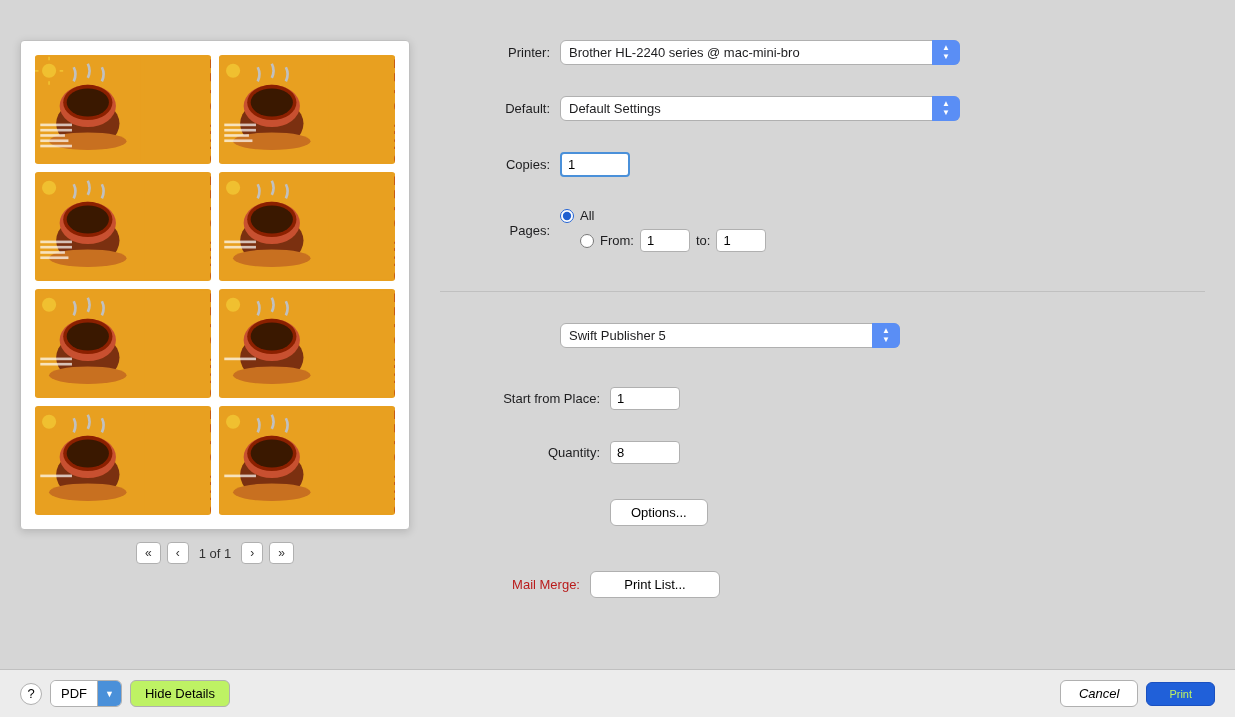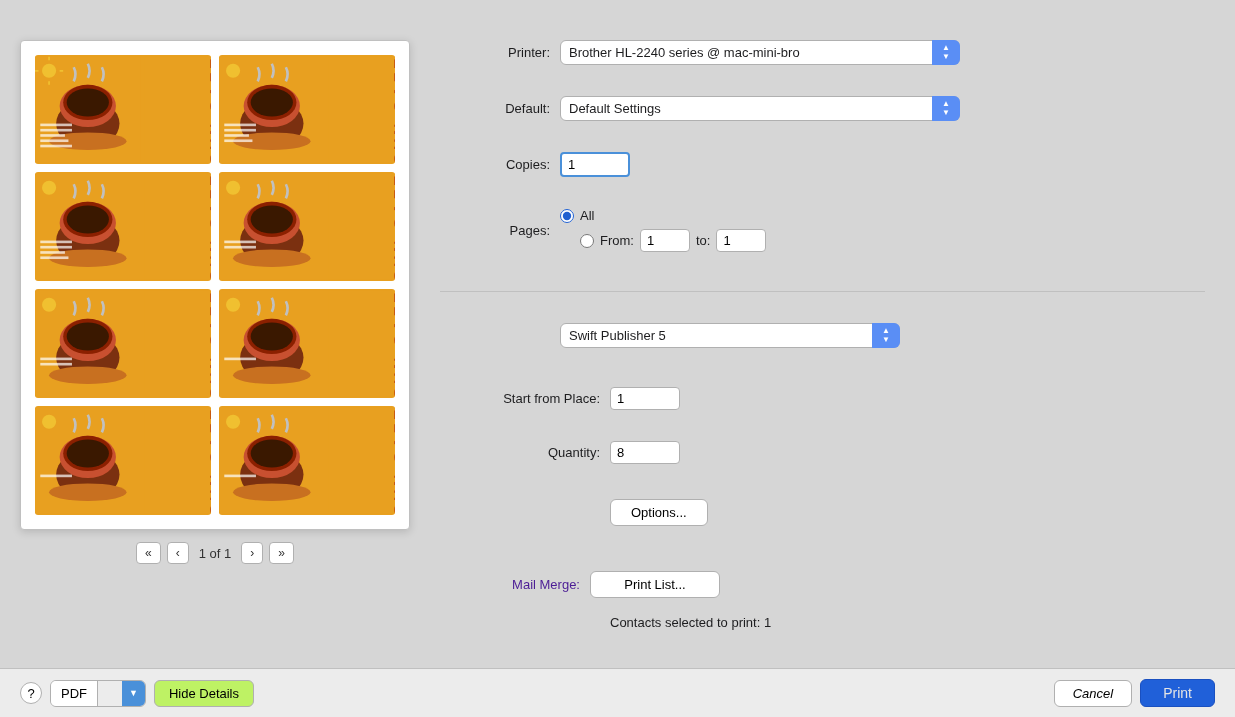--- a/index.html
+++ b/index.html
@@ -258,21 +258,21 @@
       display: flex;
       align-items: center;
       gap: 10px;
       margin-top: 10px;
     }
 
     .mail-merge-label {
       text-align: right;
       width: 140px;
       font-size: 13px;
-      color: #4c1d95;
+      color: #b91c1c;
       flex-shrink: 0;
     }
 
     .print-list-btn {
       background: white;
       border: 1px solid #b0b0b0;
       border-radius: 6px;
       padding: 5px 20px;
       font-size: 13px;
       cursor: pointer;
@@ -301,21 +301,20 @@
       align-items: center;
       justify-content: center;
     }
 
     .pdf-btn-group {
       display: flex;
       align-items: stretch;
       border-radius: 6px;
       overflow: hidden;
       border: 1px solid #b0b0b0;
-      gap: 24px;
     }
 
     .pdf-text-btn {
       background: white;
       border: none;
       padding: 5px 10px;
       font-size: 13px;
       cursor: pointer;
       border-right: 1px solid #b0b0b0;
     }
@@ -351,25 +350,25 @@
       border: 1px solid #b0b0b0;
       border-radius: 6px;
       padding: 5px 18px;
       font-size: 13px;
       cursor: pointer;
       font-style: italic;
     }
 
     .print-btn {
       background: #2060d9;
-      color: #e5e5e5;
+      color: #bef264;
       border: 1px solid #1a50c0;
       border-radius: 6px;
       padding: 5px 22px;
-      font-size: 14px;
+      font-size: 11px;
       font-weight: 500;
       cursor: pointer;
     }
   </style>
 </head>
 <body>
 
 <div class="dialog">
   <div class="dialog-content">
 
@@ -630,23 +629,20 @@
       </div>
 
       <div style="margin-bottom: 14px;">
         <button class="options-btn" style="margin-left: 170px;">Options...</button>
       </div>
 
       <div class="mail-merge-row">
         <span class="mail-merge-label">Mail Merge:</span>
         <button class="print-list-btn">Print List...</button>
       </div>
-      <div>
-        <span style="margin-left: 170px; font-size: 13px; color: #1d1d1f;">Contacts selected to print: 1</span>
-      </div>
 
     </div>
   </div>
 
   <div class="bottom-bar">
     <button class="help-btn">?</button>
 
     <div class="pdf-btn-group">
       <button class="pdf-text-btn">PDF</button>
       <button class="pdf-arrow-btn">

